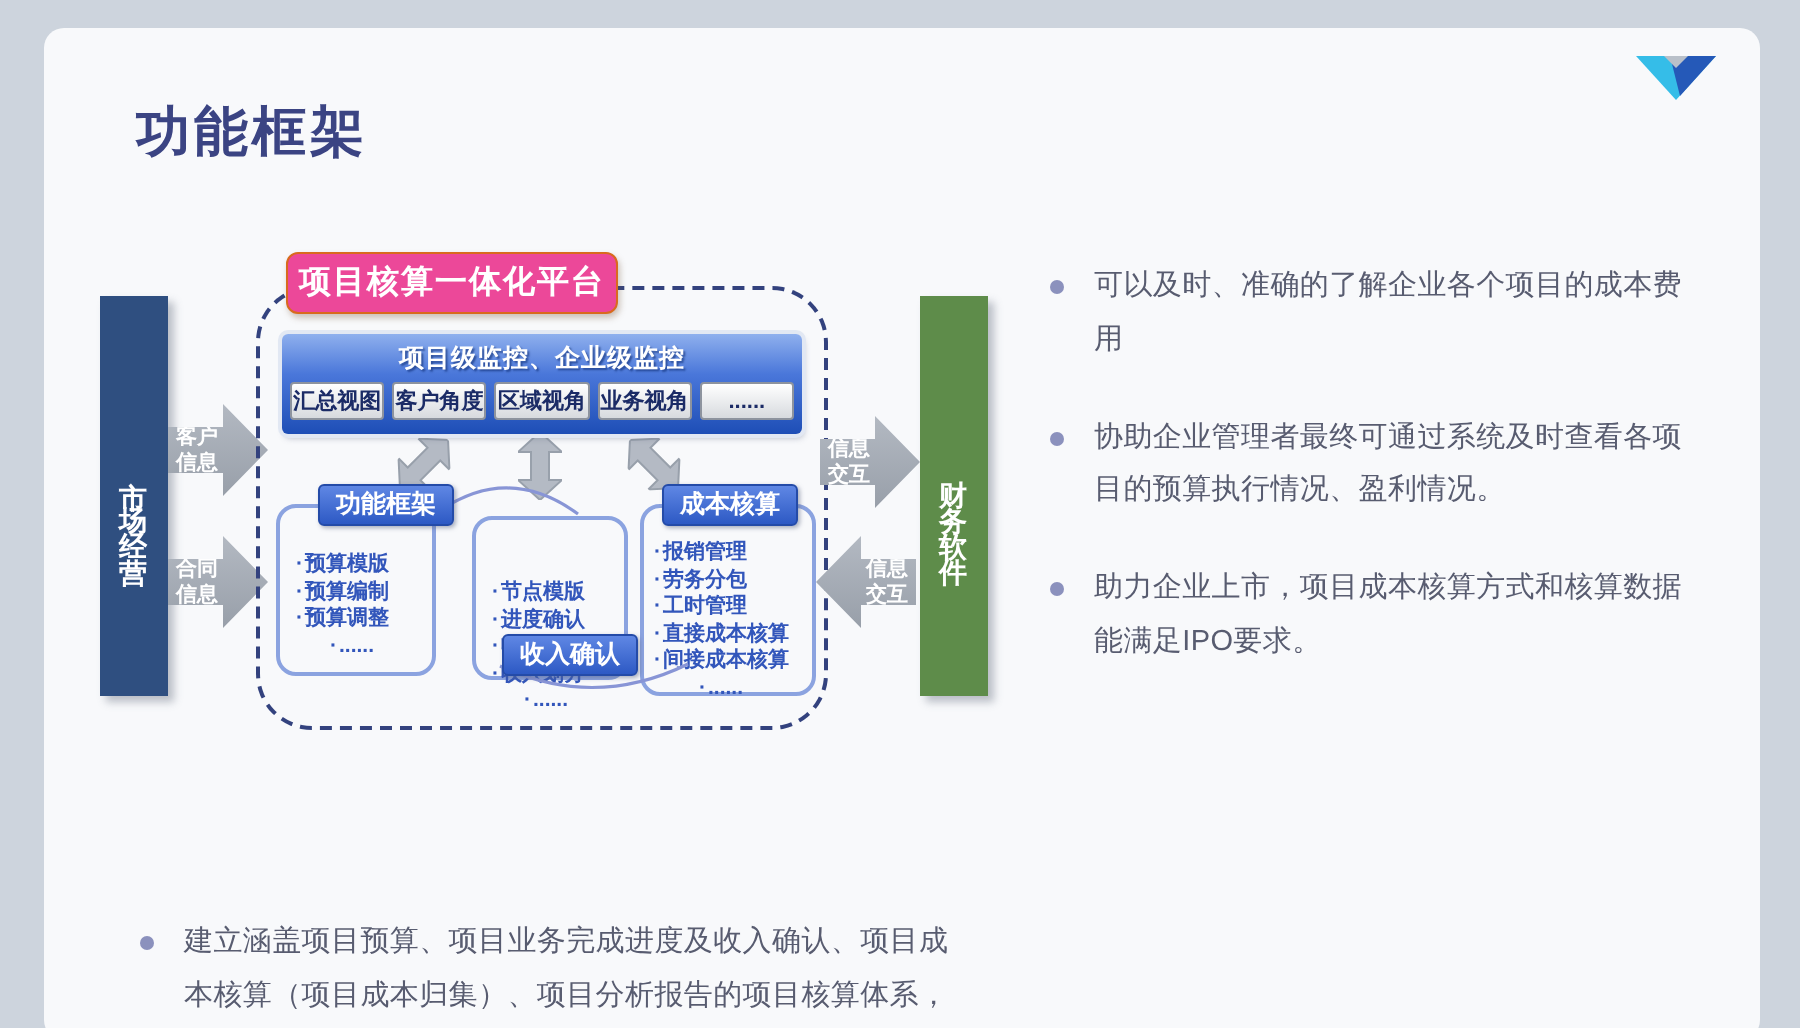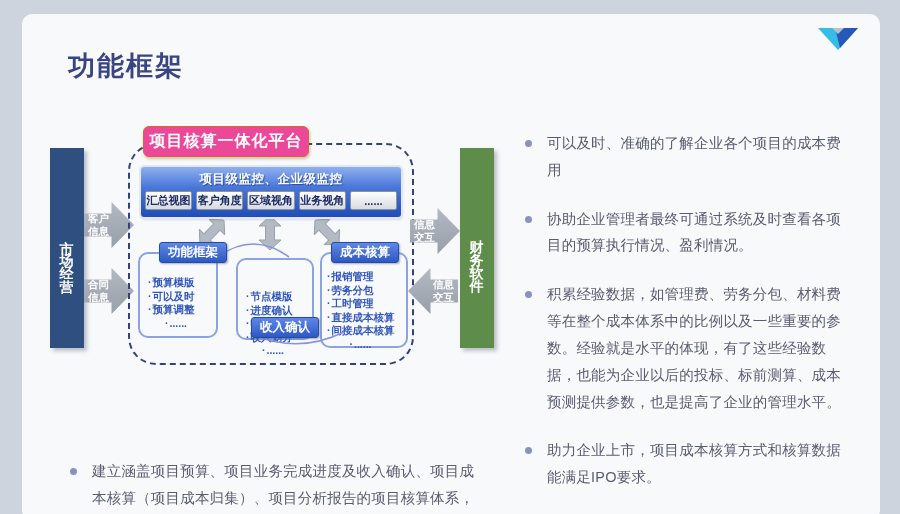--- a/index.html
+++ b/index.html
@@ -173,21 +173,21 @@
   <svg class="dbl" style="left:237px;top:202px;" viewBox="0 0 22 34">
     <polygon points="11,0 22,10 15.5,10 15.5,24 22,24 11,34 0,24 6.5,24 6.5,10 0,10" fill="#b4bac4" stroke="#98a0ab" stroke-width="1"></polygon>
   </svg>
   <svg class="dbl" style="left:294px;top:201px;transform:rotate(-45deg);" viewBox="0 0 22 34">
     <polygon points="11,0 22,10 15.5,10 15.5,24 22,24 11,34 0,24 6.5,24 6.5,10 0,10" fill="#b4bac4" stroke="#98a0ab" stroke-width="1"></polygon>
   </svg>
 
   <div class="func-box box-budget">
     <ul class="items">
       <li>预算模版</li>
-      <li>可以及时</li>
+      <li>预算编制</li>
       <li>预算调整</li>
       <li class="dots">......</li>
     </ul>
   </div>
   <div class="box-label label-budget">功能框架</div>
 
   <div class="func-box box-revenue">
     <ul class="items">
       <li>节点模版</li>
       <li>进度确认</li>
@@ -232,24 +232,20 @@
     <li>
       <span class="bullet-dot"></span>
       <span class="bullet-text">可以及时、准确的了解企业各个项目的成本费用</span>
     </li>
     <li>
       <span class="bullet-dot"></span>
       <span class="bullet-text">协助企业管理者最终可通过系统及时查看各项目的预算执行情况、盈利情况。</span>
     </li>
     <li>
       <span class="bullet-dot"></span>
-      <span class="bullet-text">积累经验数据，如管理费、劳务分包、材料费等在整个成本体系中的比例以及一些重要的参数。经验就是水平的体现，有了这些经验数据，也能为企业以后的投标、标前测算、成本预测提供参数，也是提高了企业的管理水平。</span>
-    </li>
-    <li>
-      <span class="bullet-dot"></span>
       <span class="bullet-text">助力企业上市，项目成本核算方式和核算数据能满足IPO要求。</span>
     </li>
   </ul>
 
   <ul class="bullet-list bullets-bottom">
     <li>
       <span class="bullet-dot"></span>
       <span class="bullet-text">建立涵盖项目预算、项目业务完成进度及收入确认、项目成本核算（项目成本归集）、项目分析报告的项目核算体系，能满足上市所需的项目核算数据基本要求。</span>
     </li>
   </ul>

